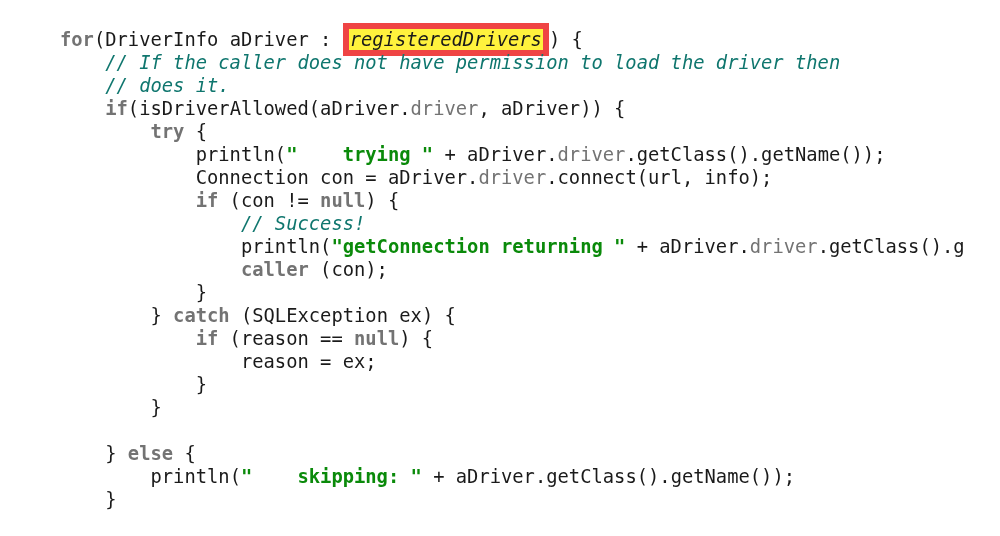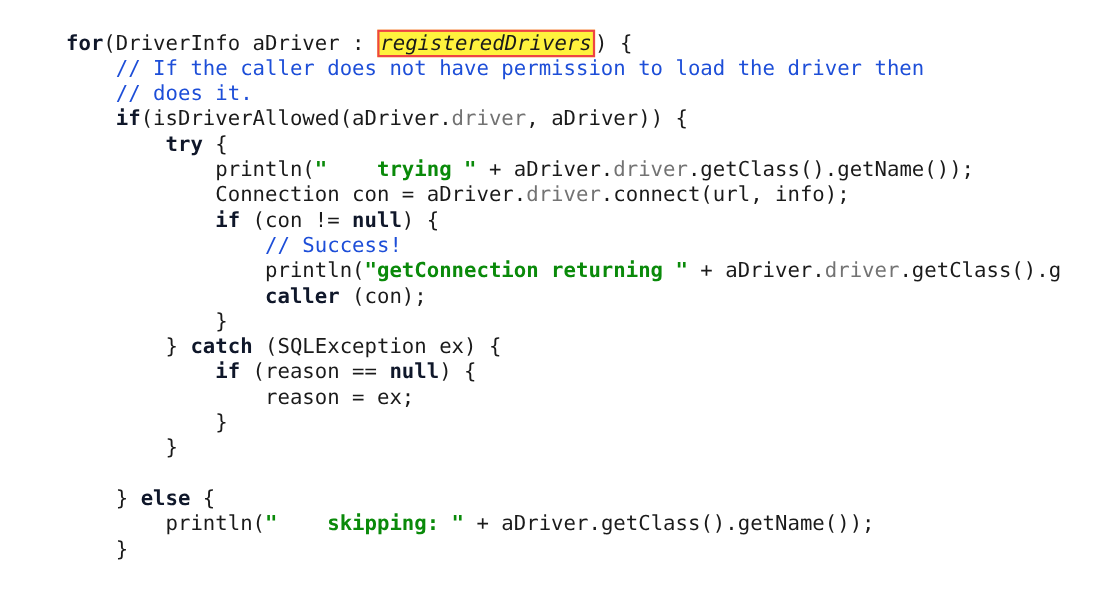--- a/index.html
+++ b/index.html
@@ -12,26 +12,26 @@
   }
   pre.code {
     margin: 0;
     padding: 28px 0 0 60px;
     font-family: "Menlo", "DejaVu Sans Mono", "Consolas", monospace;
     font-size: 18.8px;
     line-height: 23px;
     white-space: pre;
     color: #1a1a1a;
   }
-  .kw   { color: #0f172a; font-weight: bold; }          
+  .kw   { color: #737373; font-weight: bold; }          
   .str  { color: #0a8a0a; font-weight: bold; }           
-  .cm   { color: #1d4ed8; }          
+  .cm   { color: #0f766e; font-style: italic; }          
   .fld  { color: #737373; }                              
   .call { }                          
-  .hi   { background: #fff23d; font-style: italic; border: 2px solid #ef4444; padding: 0 1px; }
+  .hi   { background: #fff23d; font-style: italic; border: 6px solid #ef4444; padding: 0 1px; }
   .gutter {
     position: absolute;
     right: 0;
     width: 4px;
   }
 </style>
 </head>
 <body>
 
 <pre class="code"><span class="kw">for</span>(<span>DriverInfo</span> <span>aDriver</span> : <span class="hi">registeredDrivers</span>) {

